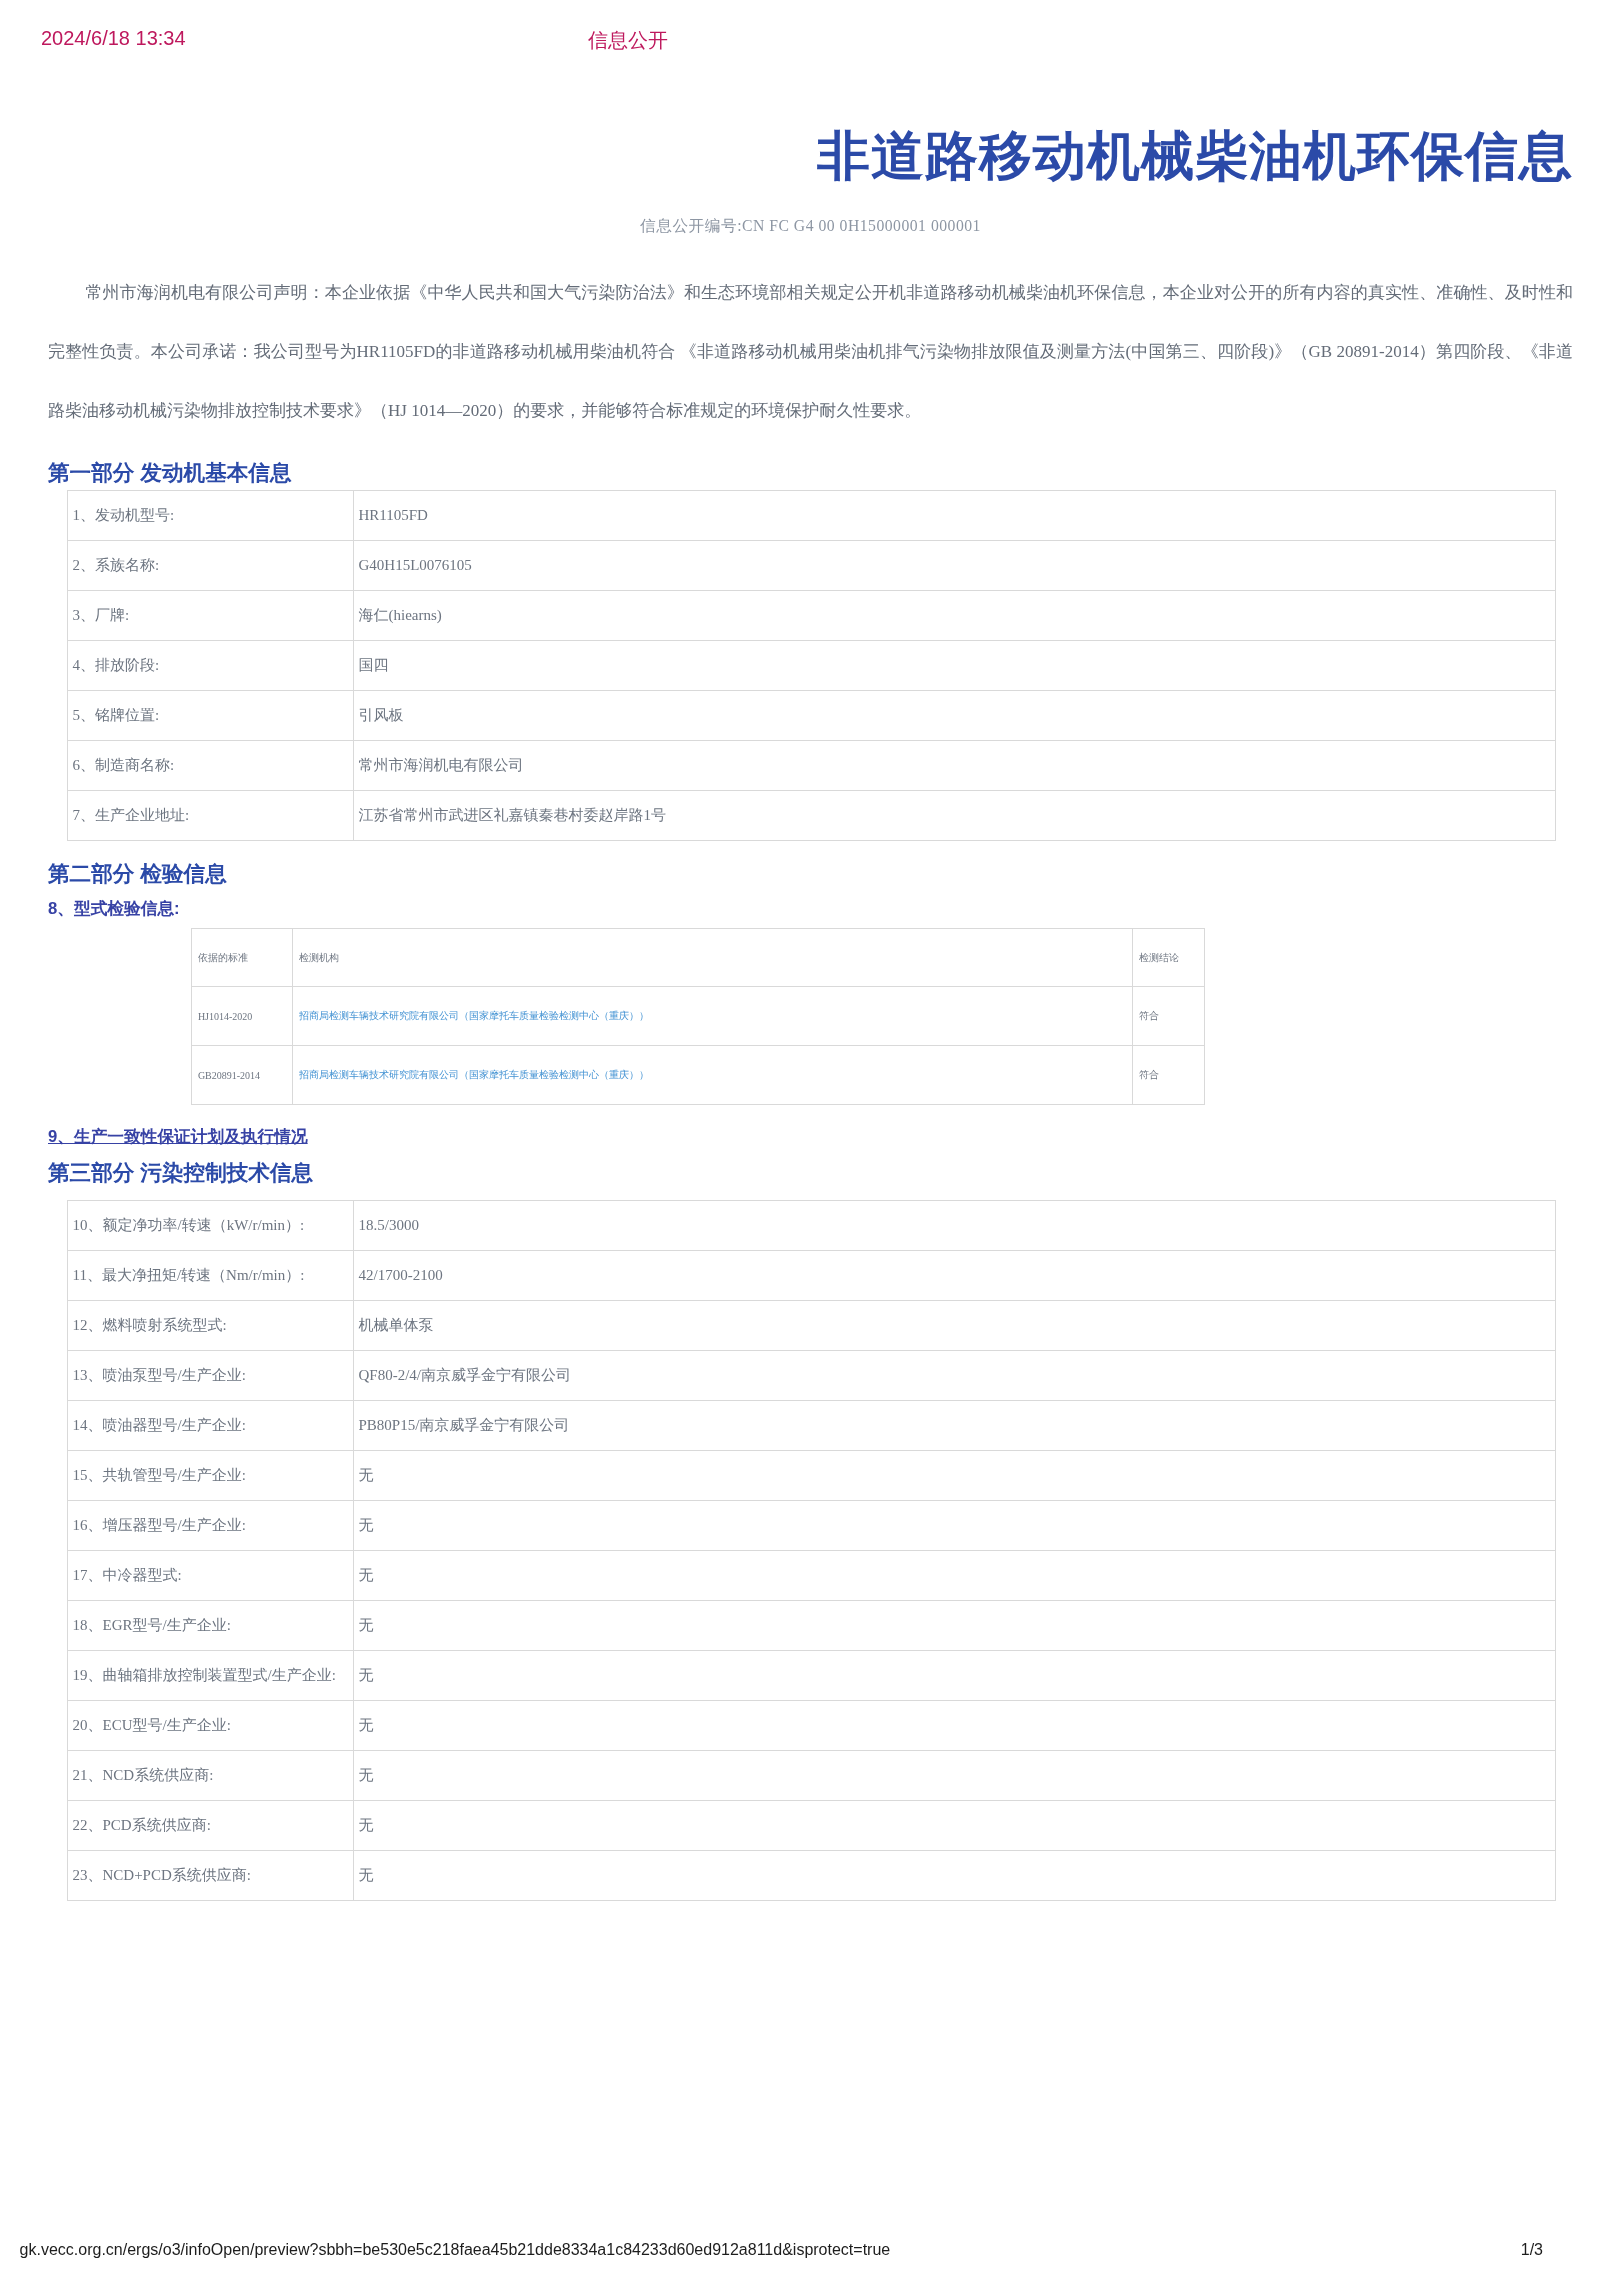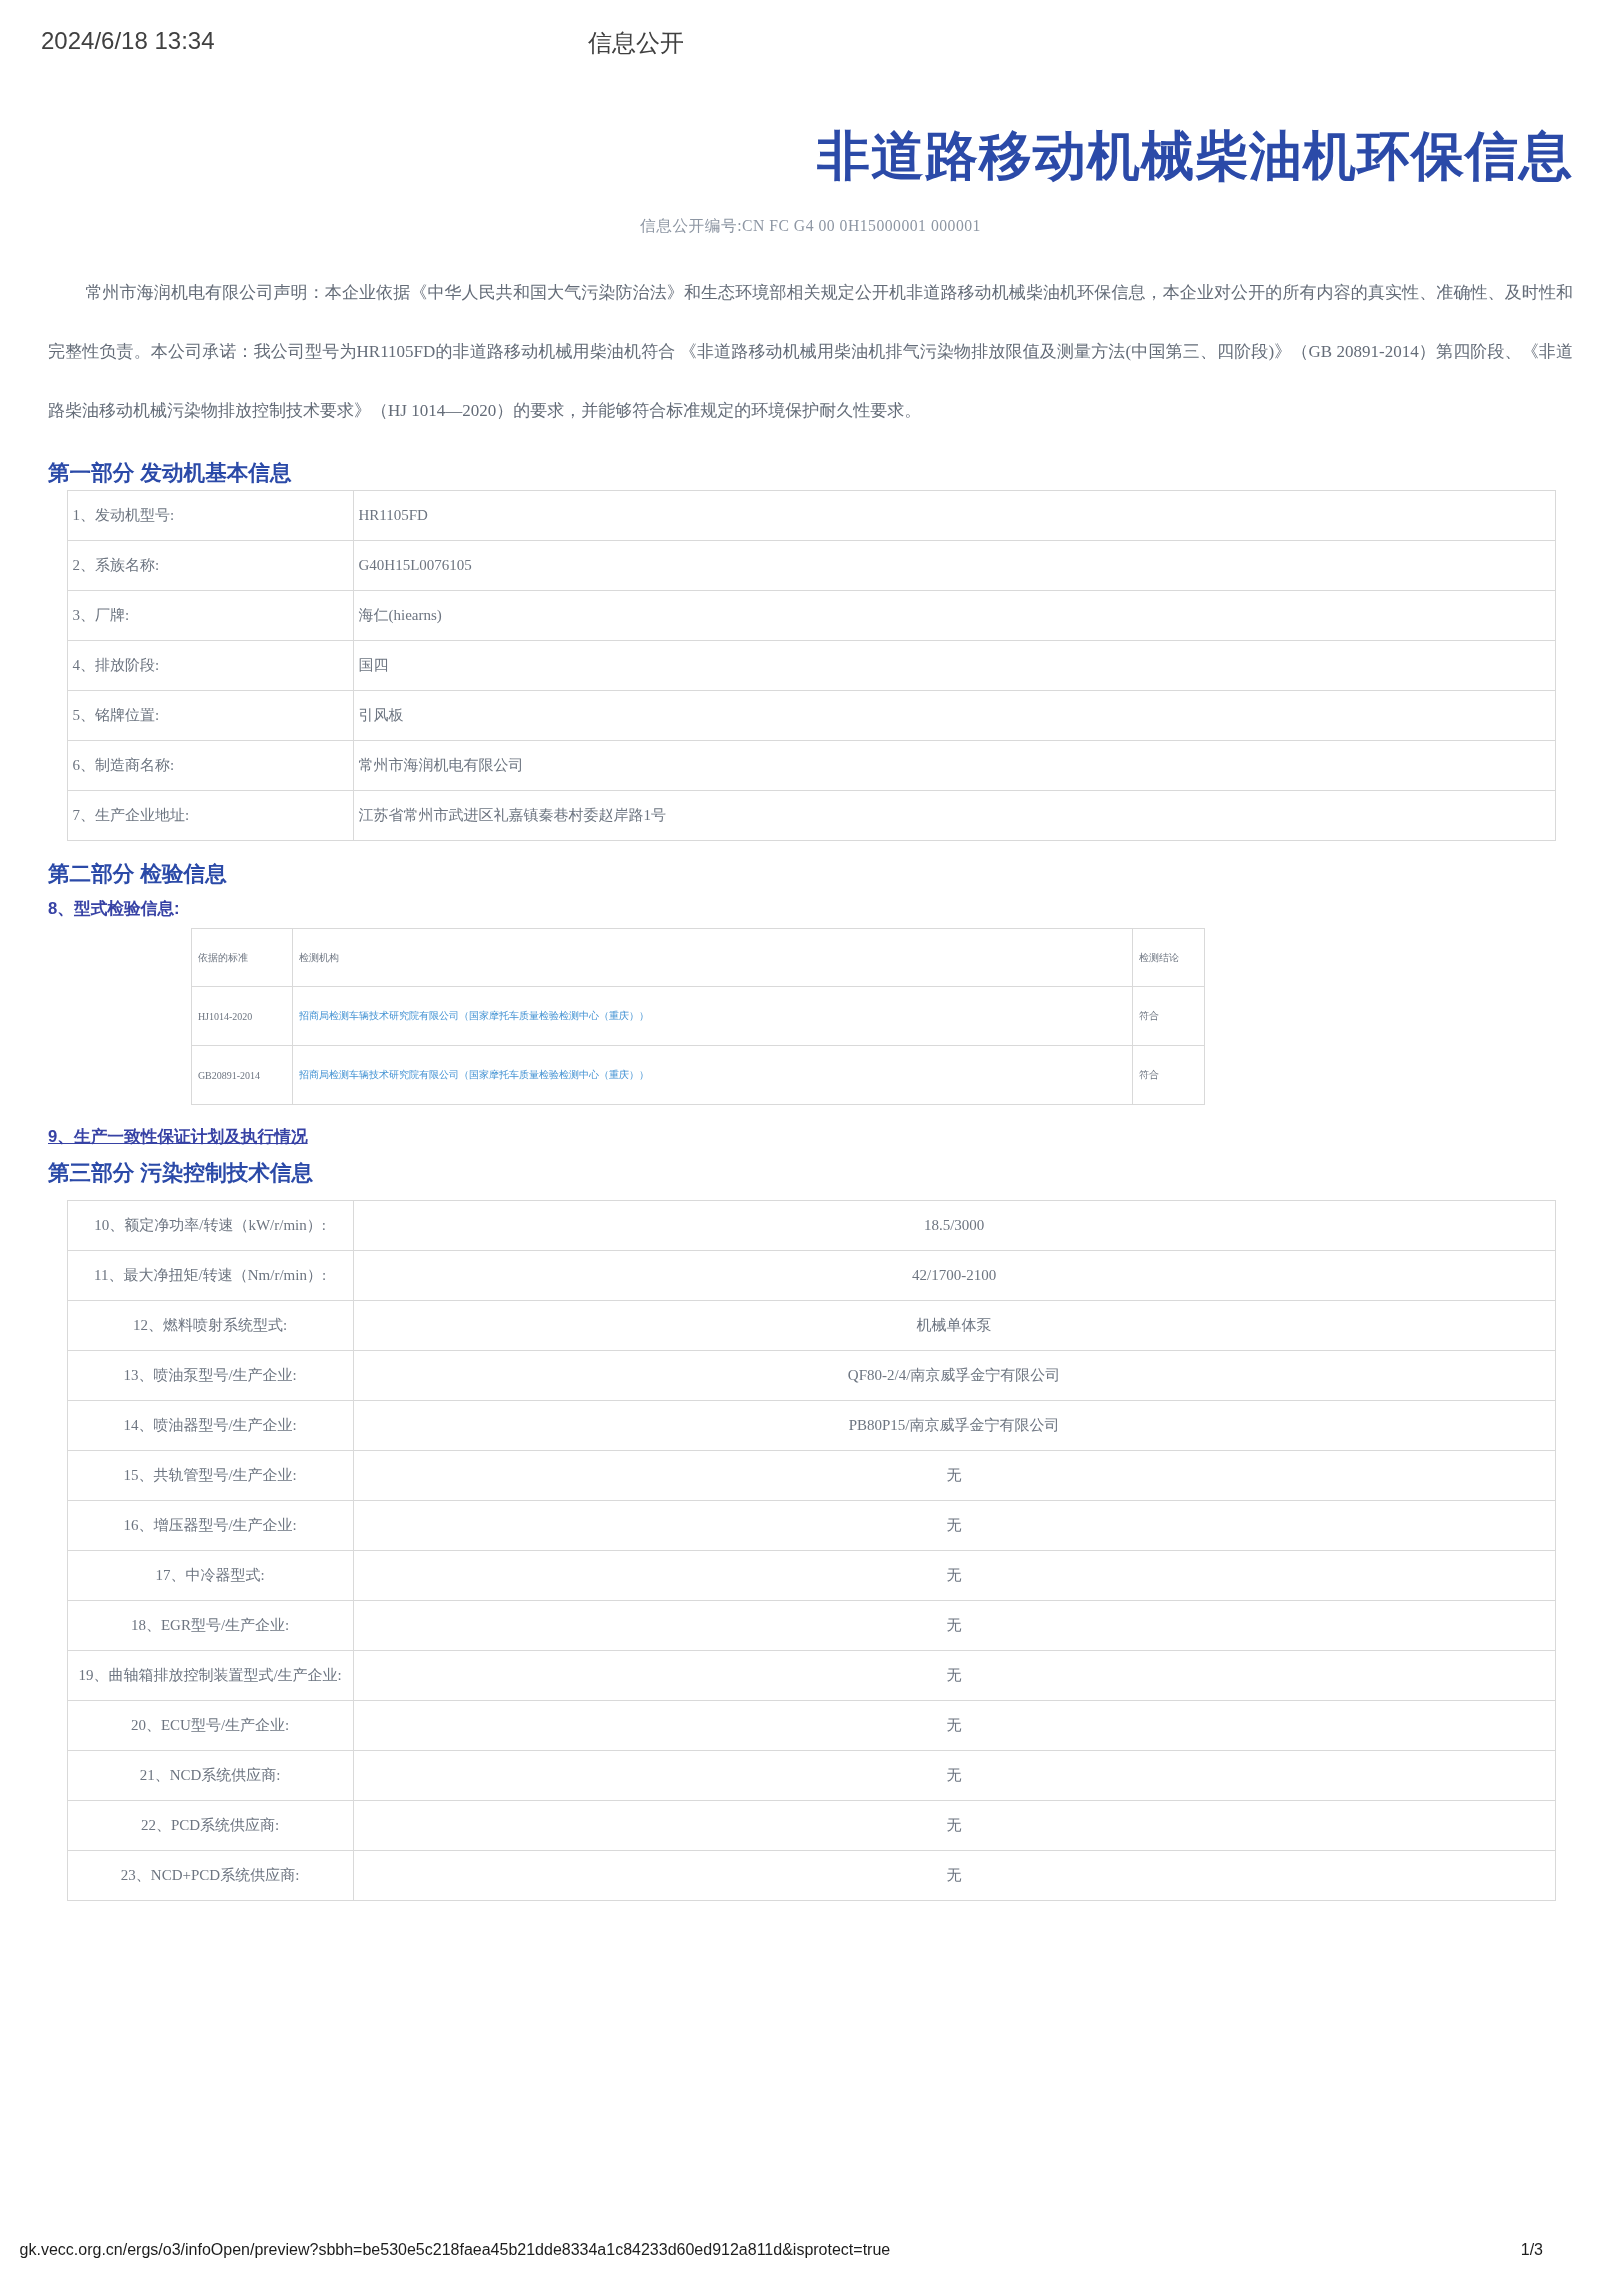--- a/index.html
+++ b/index.html
@@ -8,21 +8,21 @@
     position: relative;
     width: 1621px;
     height: 2293px;
     background: #ffffff;
     font-family: "Liberation Sans", sans-serif;
     overflow: hidden;
   }
   
   .print-header {
     position: absolute; top: 27.4px; left: 0; right: 0; height: 21.6px;
-    font-size: 24px; color: #404040;
+    font-size: 20px; color: #be185d;
   }
   .print-header .datetime { position: absolute; left: 41px; top: 0; }
   .print-header .doc-title { position: absolute; left: 588px; top: 0; }
   .print-footer {
     position: absolute; top: 2241px; left: 0; right: 0; height: 21.6px;
     font-size: 16px; color: #1d1d1d; padding-left: 24px;
   }
   .print-footer .url { position: absolute; left: 19.6px; top: 0; }
   .print-footer .pagenum { position: absolute; right: 78px; top: 0; }
   
@@ -63,21 +63,21 @@
   table.kv-table {
     margin-left: 18.6px; width: 1489px; table-layout: fixed;
     font-family: "Liberation Serif", serif; font-size: 15px; color: #6d7581;
   }
   table.kv-table td {
     border: 1px solid #d9d9d9; height: 50px;
     padding: 2px 4.9px; vertical-align: middle;
   }
   table.kv-table td.k { width: 286px; }
   table.kv-table.t1 { margin-top: 4.9px; }
-  table.kv-table.t3 { margin-top: 14.7px; text-align: center; }
+  table.kv-table.t3 { margin-top: 14.7px; }
   table.inspect-table {
     margin: 9.8px 0 0 143px; width: 1012px; table-layout: fixed;
     font-family: "Liberation Serif", serif; font-size: 10px; color: #6d7581;
   }
   table.inspect-table td {
     border: 1px solid #d9d9d9; padding: 2px 5.9px; vertical-align: middle;
   }
   table.inspect-table tr.hdr td { height: 58px; }
   table.inspect-table tr.data td { height: 59px; }
   table.inspect-table td.c-std { width: 101px; }

